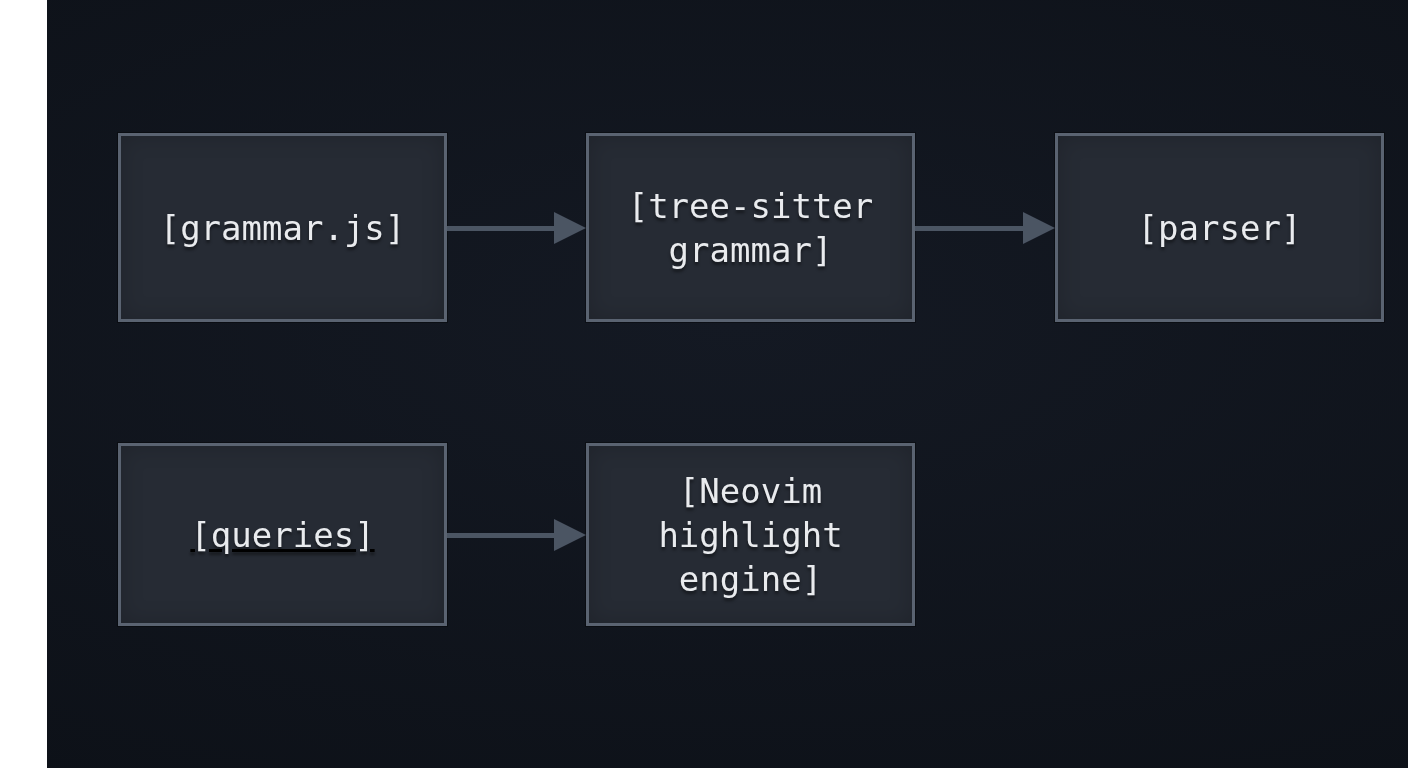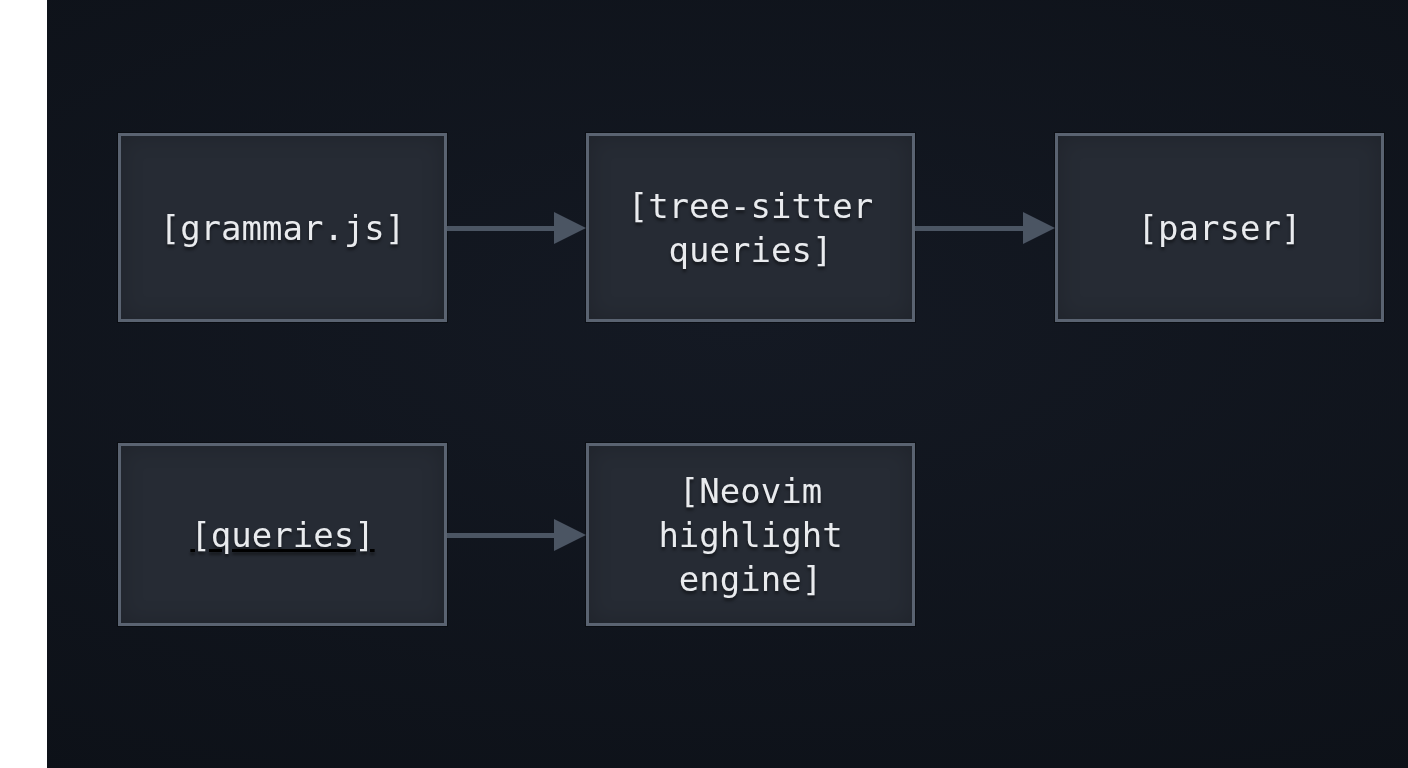--- a/index.html
+++ b/index.html
@@ -59,21 +59,21 @@
 </style>
 </head>
 <body>
 
 <div class="canvas">
     <div class="node" style="left: 71px; top: 133px; width: 329px; height: 189px;">
       <span class="node-label">[grammar.js]</span>
     </div>
     <div class="node" style="left: 539px; top: 133px; width: 329px; height: 189px;">
       <span class="node-label">[tree-sitter
-queries]</span>
+grammar]</span>
     </div>
     <div class="node" style="left: 1008px; top: 133px; width: 329px; height: 189px;">
       <span class="node-label">[parser]</span>
     </div>
     <div class="node" style="left: 71px; top: 443px; width: 329px; height: 183px; text-decoration: underline;">
       <span class="node-label">[queries]</span>
     </div>
     <div class="node" style="left: 539px; top: 443px; width: 329px; height: 183px;">
       <span class="node-label">[Neovim
 highlight

